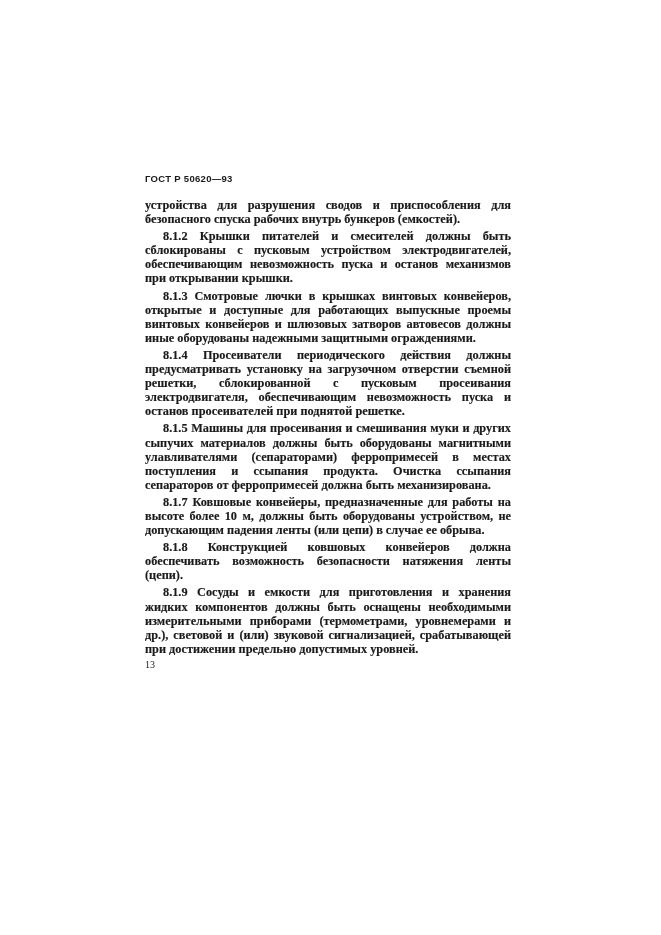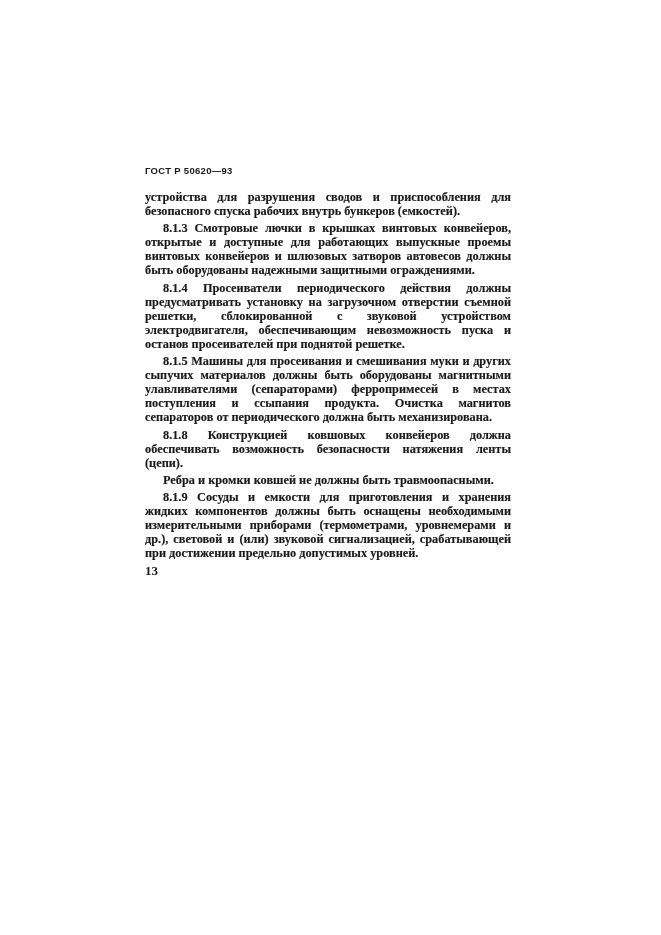--- a/index.html
+++ b/index.html
@@ -6,54 +6,54 @@
     body {
       width: 661px; height: 935px;
       background: #ffffff;
       position: relative;
       overflow: hidden;
       font-family: "Liberation Serif", "DejaVu Serif", serif;
       color: #1a1a1a;
     }
     .page {
       position: absolute;
-      left: 145px; top: 165px;
+      left: 145px; top: 173px;
       width: 370px;
     }
     .header {
       font-family: "Liberation Sans", "DejaVu Sans", sans-serif;
       font-weight: bold;
       font-size: 9.5px;
       letter-spacing: 0.3px;
       margin: 0 0 11px 0;
       height: 14px;
     }
     .para {
       font-size: 12.3px;
       line-height: 14.1px;
       text-align: justify;
       margin: 0 4px 3px 0;
       font-weight: 600;
       -webkit-text-stroke: 0.15px #1a1a1a;
     }
     .para.indent { text-indent: 18px; }
     .page-number {
-      font-size: 13px;
+      font-size: 10px;
       margin-top: 1px;
-      font-weight: bold;
     }
   </style>
 </head>
 <body>
 
 <div class="page">
   <div class="header">ГОСТ Р 50620—93</div>
 
   <p class="para">устройства для разрушения сводов и приспособления для безопасного спуска рабочих внутрь бункеров (емкостей).</p>
-  <p class="para indent">8.1.3 Смотровые лючки в крышках винтовых конвейеров, открытые и доступные для работающих выпускные проемы винтовых конвейеров и шлюзовых затворов автовесов должны быть оборудованы надежными защитными ограждениями.</p>
-  <p class="para indent">8.1.4 Просеиватели периодического действия должны предусматривать установку на загрузочном отверстии съемной решетки, сблокированной с звуковой устройством электродвигателя, обеспечивающим невозможность пуска и останов просеивателей при поднятой решетке.</p>
-  <p class="para indent">8.1.5 Машины для просеивания и смешивания муки и других сыпучих материалов должны быть оборудованы магнитными улавливателями (сепараторами) ферропримесей в местах поступления и ссыпания продукта. Очистка магнитов сепараторов от периодического должна быть механизирована.</p>
+  <p class="para indent">8.1.2 Крышки питателей и смесителей должны быть сблокированы с пусковым устройством электродвигателей, обеспечивающим невозможность пуска и останов механизмов при открывании крышки.</p>
+  <p class="para indent">8.1.3 Смотровые лючки в крышках винтовых конвейеров, открытые и доступные для работающих выпускные проемы винтовых конвейеров и шлюзовых затворов автовесов должны иные оборудованы надежными защитными ограждениями.</p>
+  <p class="para indent">8.1.4 Просеиватели периодического действия должны предусматривать установку на загрузочном отверстии съемной решетки, сблокированной с пусковым просеивания электродвигателя, обеспечивающим невозможность пуска и останов просеивателей при поднятой решетке.</p>
+  <p class="para indent">8.1.5 Машины для просеивания и смешивания муки и других сыпучих материалов должны быть оборудованы магнитными улавливателями (сепараторами) ферропримесей в местах поступления и ссыпания продукта. Очистка ссыпания сепараторов от ферропримесей должна быть механизирована.</p>
+  <p class="para indent">8.1.7 Ковшовые конвейеры, предназначенные для работы на высоте более 10 м, должны быть оборудованы устройством, не допускающим падения ленты (или цепи) в случае ее обрыва.</p>
   <p class="para indent">8.1.8 Конструкцией ковшовых конвейеров должна обеспечивать возможность безопасности натяжения ленты (цепи).</p>
-  <p class="para indent">Ребра и кромки ковшей не должны быть травмоопасными.</p>
   <p class="para indent">8.1.9 Сосуды и емкости для приготовления и хранения жидких компонентов должны быть оснащены необходимыми измерительными приборами (термометрами, уровнемерами и др.), световой и (или) звуковой сигнализацией, срабатывающей при достижении предельно допустимых уровней.</p>
 
   <div class="page-number">13</div>
 </div>
 
 </body></html>

